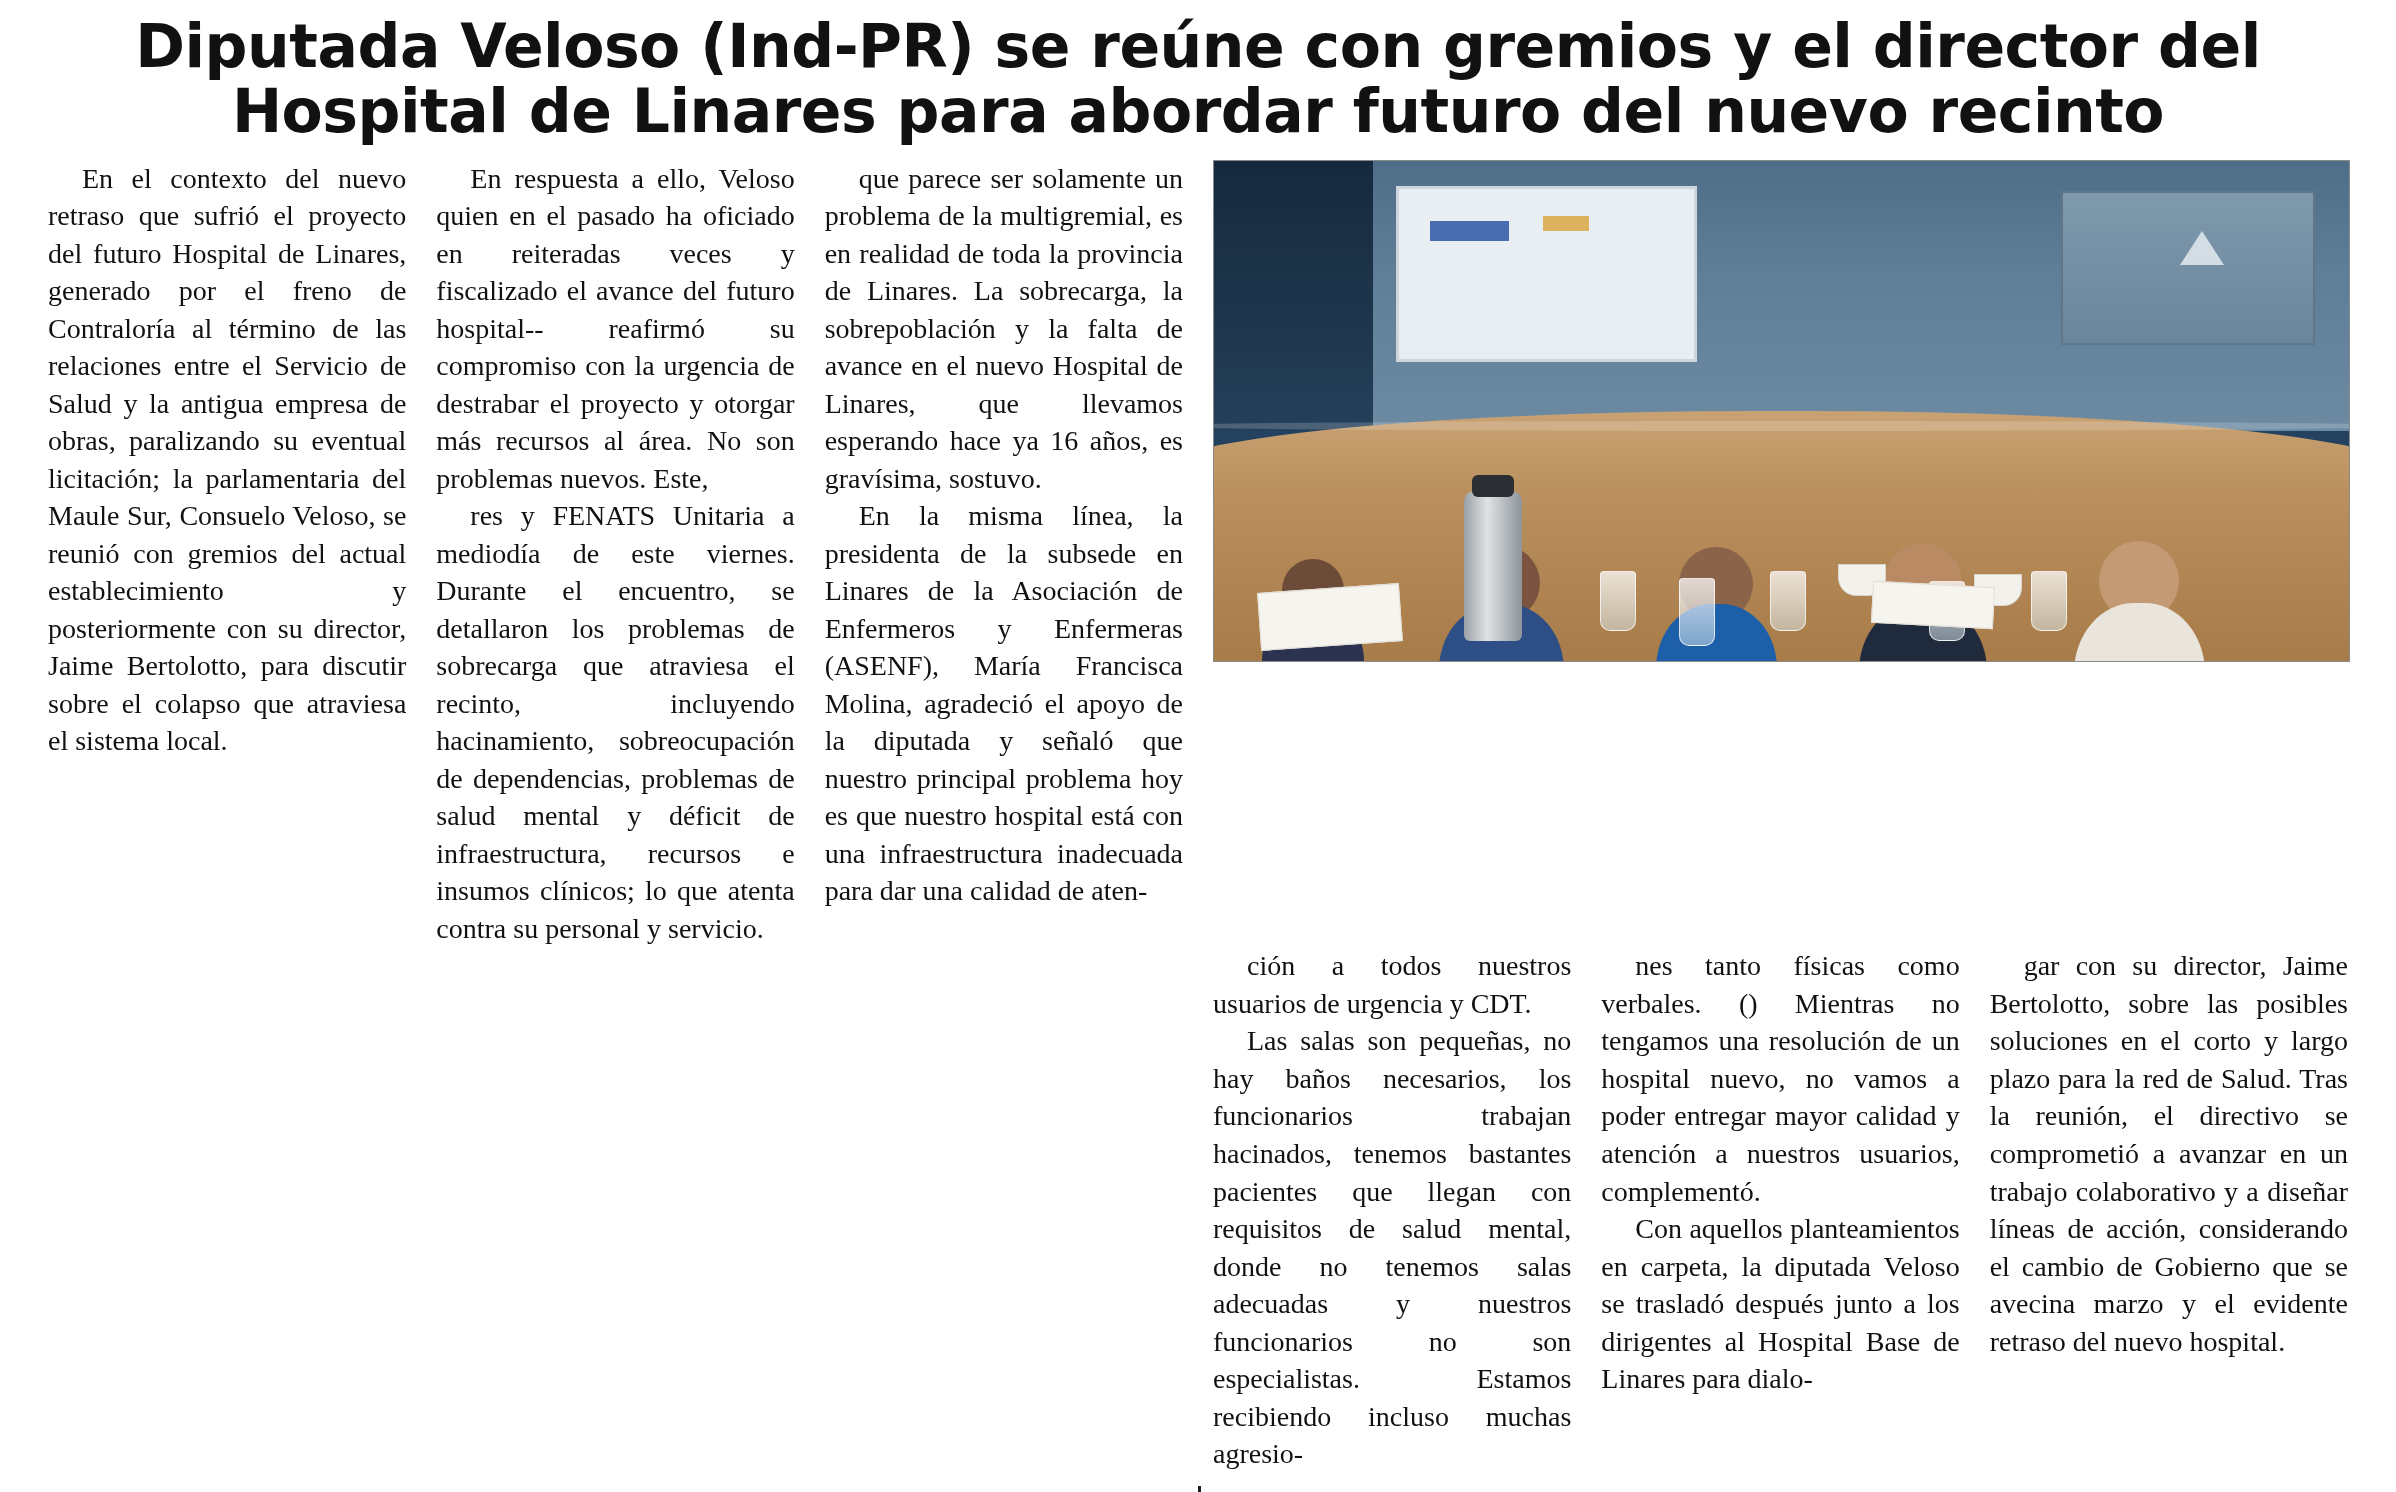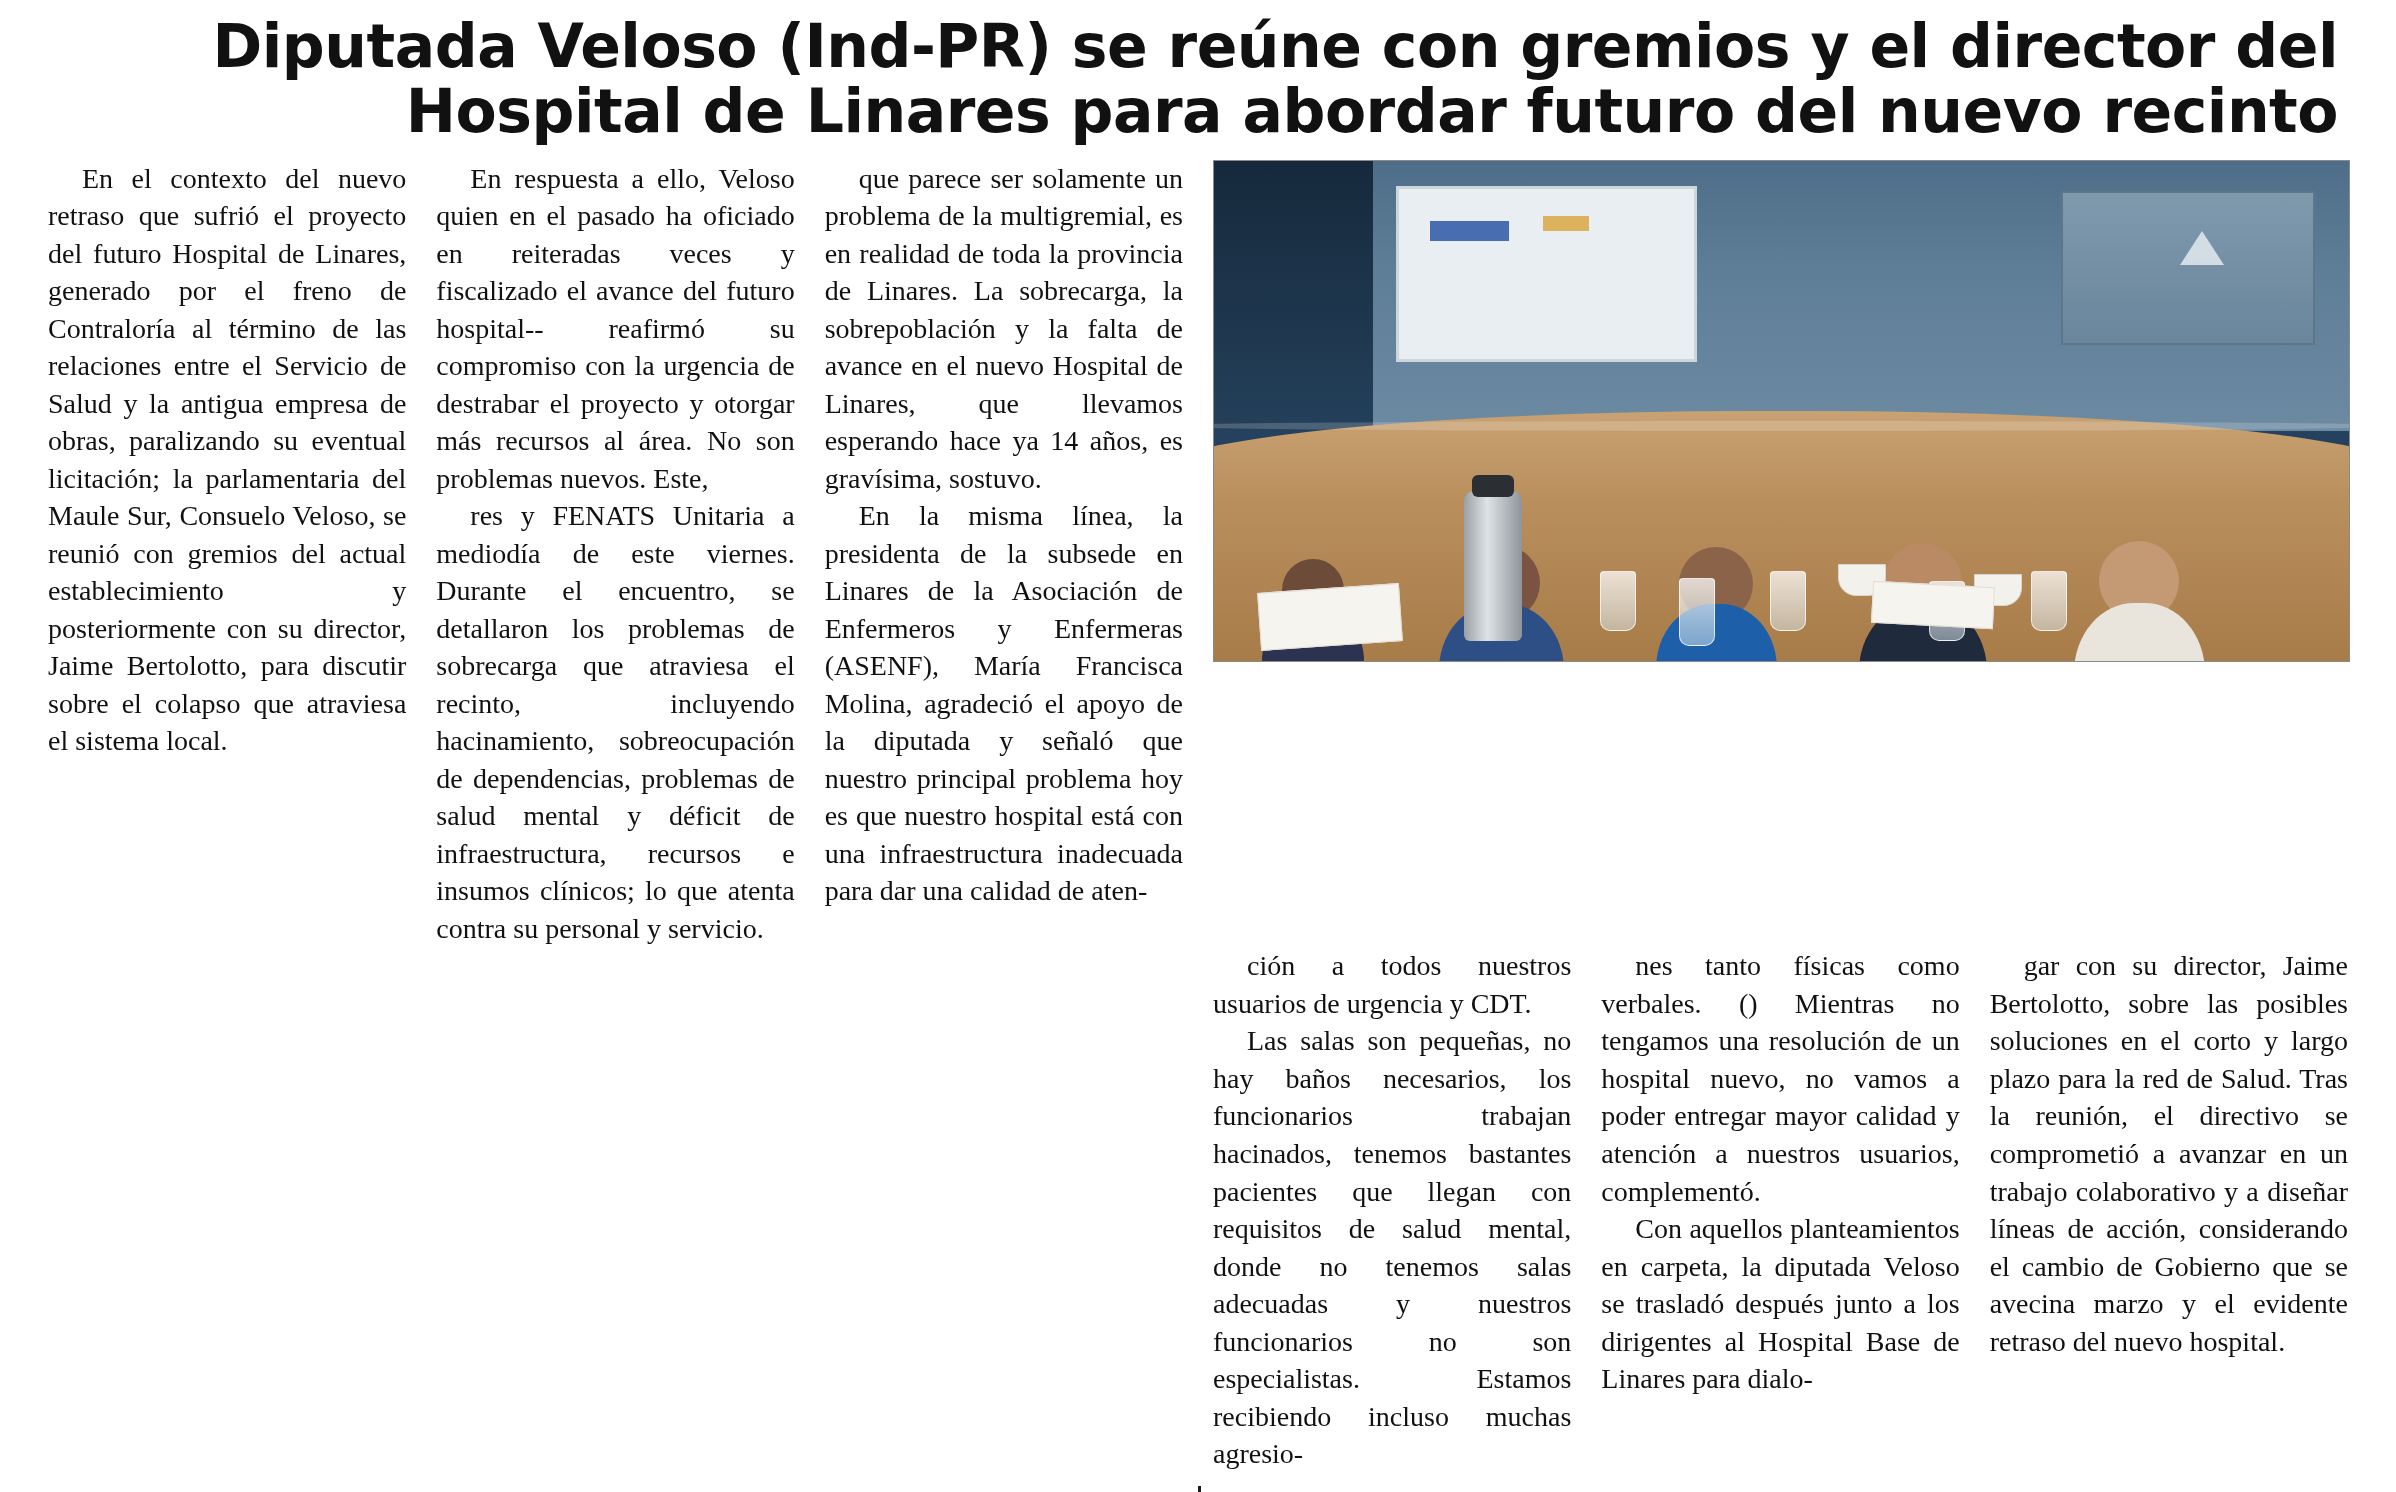--- a/index.html
+++ b/index.html
@@ -52,21 +52,21 @@
     top: -14px;
     font-family: "Liberation Sans", sans-serif;
     font-weight: bold;
     font-size: 24px;
     color: #1b3a6b;
   }
 
   
   .headline {
     margin: 14px 0 1px 0;
-    text-align: right;
+    text-align: center;
     font-family: "DejaVu Sans", sans-serif;
     font-weight: bold;
     font-size: 60px;
     line-height: 1.08;
     letter-spacing: -0.5px;
     color: #111;
     padding: 0 10px;
   }
 
   
@@ -295,21 +295,21 @@
     <div class="col" style="grid-column:1; grid-row:1;">
       <p>En el contexto del nuevo retraso que sufrió el proyecto del futuro Hospital de Linares, generado por el freno de Contraloría al término de las relaciones entre el Servicio de Salud y la antigua empresa de obras, paralizando su eventual licitación; la parlamentaria del Maule Sur, Consuelo Veloso, se reunió con gremios del actual establecimiento y posteriormente con su director, Jaime Bertolotto, para discutir sobre el colapso que atraviesa el sistema local.</p>
     </div>
 
     <div class="col" style="grid-column:2; grid-row:1;">
       <p>En respuesta a ello, Veloso quien en el pasado ha oficiado en reiteradas veces y fiscalizado el avance del futuro hospital-- reafirmó su compromiso con la urgencia de destrabar el proyecto y otorgar más recursos al área. No son problemas nuevos. Este,</p>
       <p>res y FENATS Unitaria a mediodía de este viernes. Durante el encuentro, se detallaron los problemas de sobrecarga que atraviesa el recinto, incluyendo hacinamiento, sobreocupación de dependencias, problemas de salud mental y déficit de infraestructura, recursos e insumos clínicos; lo que atenta contra su personal y servicio.</p>
     </div>
 
     <div class="col" style="grid-column:3; grid-row:1;">
-      <p>que parece ser solamente un problema de la multigremial, es en realidad de toda la provincia de Linares. La sobrecarga, la sobrepoblación y la falta de avance en el nuevo Hospital de Linares, que llevamos esperando hace ya 14 años, es gravísima, sostuvo.</p>
+      <p>que parece ser solamente un problema de la multigremial, es en realidad de toda la provincia de Linares. La sobrecarga, la sobrepoblación y la falta de avance en el nuevo Hospital de Linares, que llevamos esperando hace ya 16 años, es gravísima, sostuvo.</p>
       <p>En la misma línea, la presidenta de la subsede en Linares de la Asociación de Enfermeros y Enfermeras (ASENF), María Francisca Molina, agradeció el apoyo de la diputada y señaló que nuestro principal problema hoy es que nuestro hospital está con una infraestructura inadecuada para dar una calidad de aten-</p>
     </div>
 
     <div class="col" style="grid-column:4; grid-row:2;">
       <p>ción a todos nuestros usuarios de urgencia y CDT.</p>
       <p>Las salas son pequeñas, no hay baños necesarios, los funcionarios trabajan hacinados, tenemos bastantes pacientes que llegan con requisitos de salud mental, donde no tenemos salas adecuadas y nuestros funcionarios no son especialistas. Estamos recibiendo incluso muchas agresio-</p>
     </div>
 
     <div class="col" style="grid-column:5; grid-row:2;">
       <p>nes tanto físicas como verbales. () Mientras no tengamos una resolución de un hospital nuevo, no vamos a poder entregar mayor calidad y atención a nuestros usuarios, complementó.</p>

